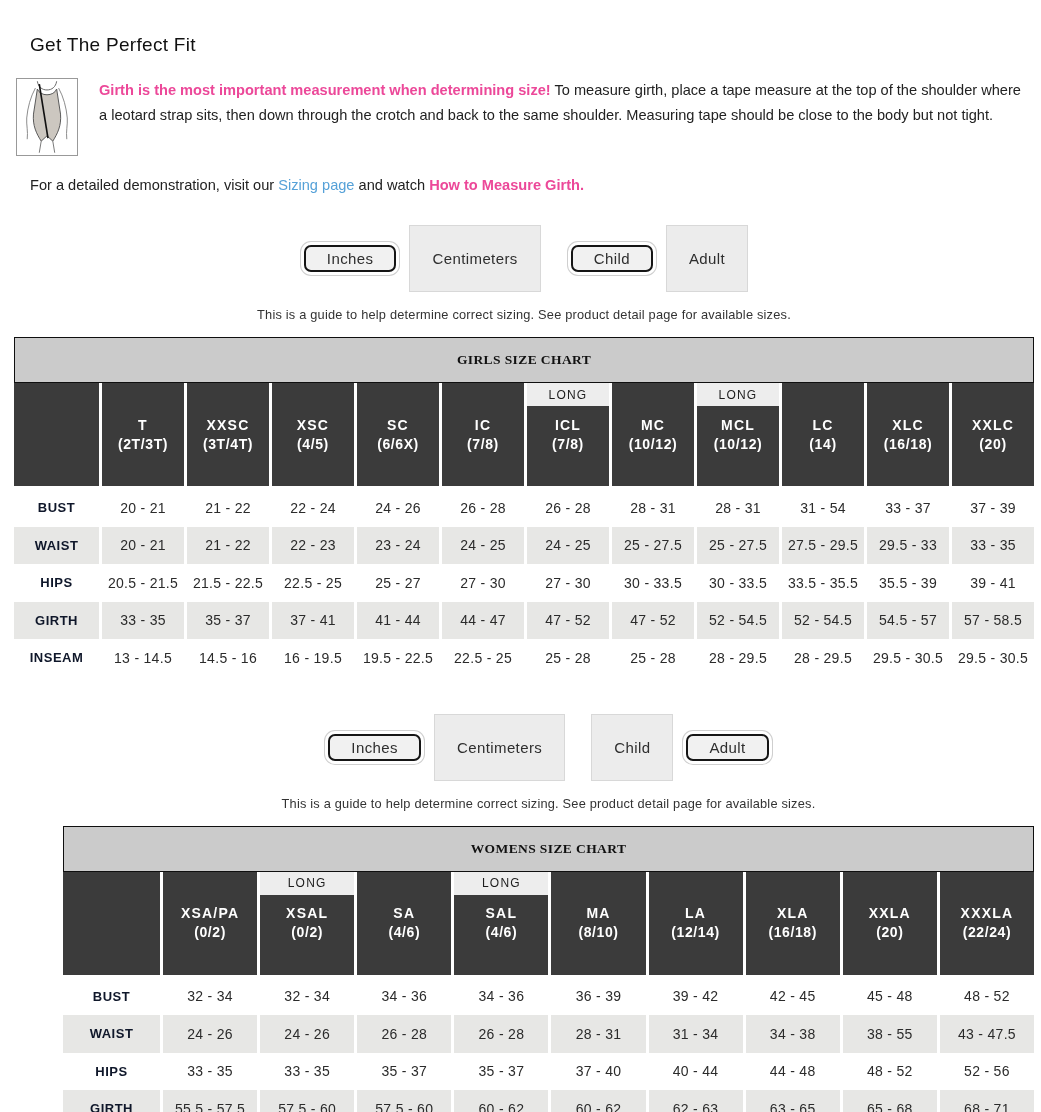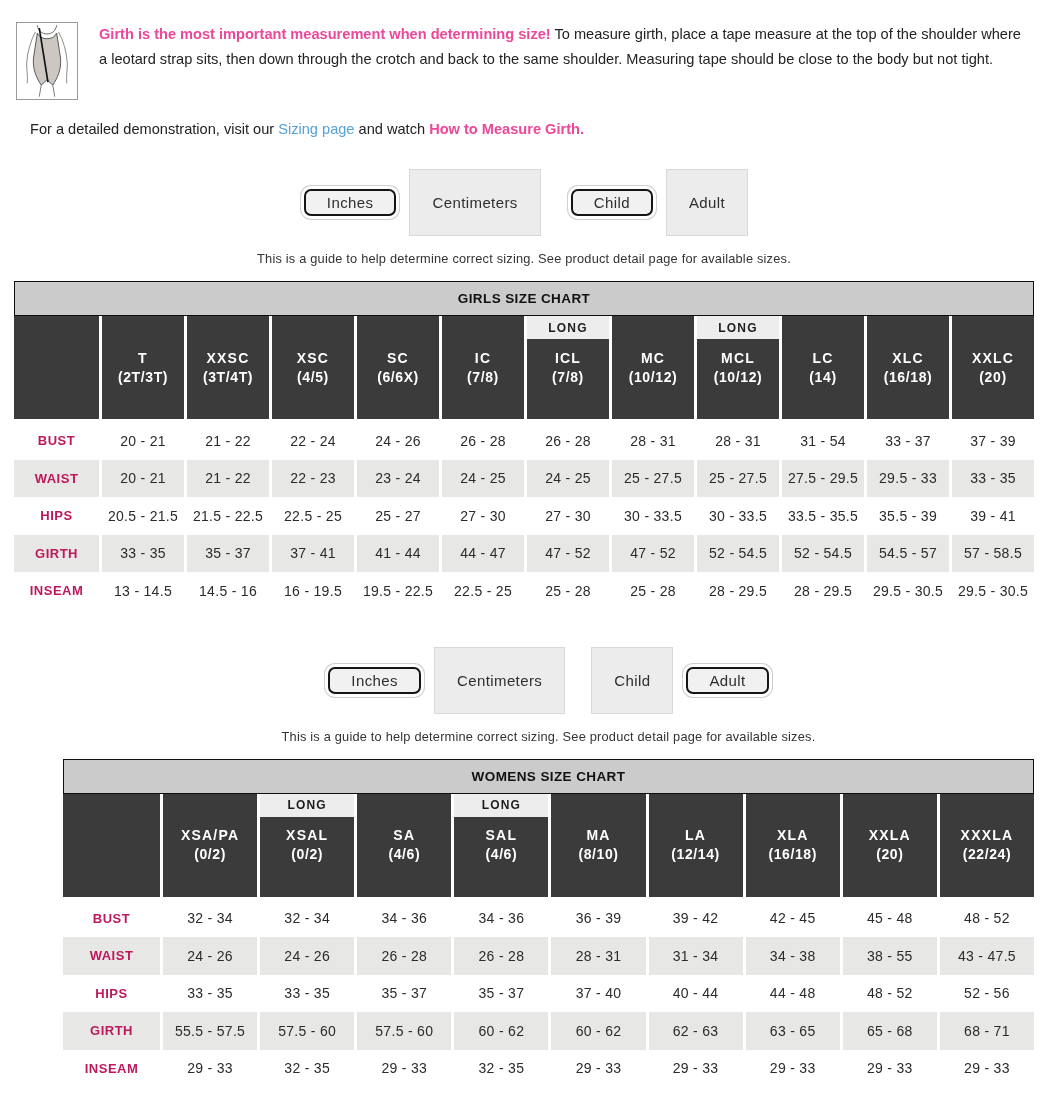--- a/index.html
+++ b/index.html
@@ -89,76 +89,78 @@
   .note{
     margin:15px 0 15px 0;
     text-align:center;
     font-size:12.8px;
     letter-spacing:.2px;
     color:#333;
   }
   
   .chart{width:100%;}
   .chart-title{
-    height:35px;
+    height:46px;
     background:var(--title-bar-gray,#cbcbcb);
     border:1px solid #0f0f0f;
     display:flex;align-items:center;justify-content:center;
     font-weight:bold;
     font-size:13.5px;
     letter-spacing:.4px;
     color:#111;
+    font-family:Liberation Serif, serif;
   }
   .chart-header{
     display:grid;
     column-gap:3px;
     background:#fff;
   }
   .hcell{
     background:var(--header-dark,#3b3b3b);
     height:103px;
     position:relative;
     display:flex;flex-direction:column;
     align-items:center;justify-content:center;
     color:#fff;
     font-weight:bold;
   }
   .long-tag{
     position:absolute;top:0;left:0;right:0;
     height:23px;
     background:var(--long-tag-bg,#ededed);
     color:#1c1c1c;
-    font-size:12px;font-weight:bold;letter-spacing:1.2px;
+    font-size:12px;font-weight:normal;letter-spacing:1.2px;
     display:flex;align-items:center;justify-content:center;
   }
   .size-name{font-size:14px;letter-spacing:1.2px;line-height:19px;}
   .size-range{font-size:14px;letter-spacing:.6px;line-height:19px;}
   .chart-body{margin-top:3px;background:#fff;}
   .crow{display:grid;column-gap:3px;background:#fff;}
   .crow .cell{
     height:37.5px;
     display:flex;align-items:center;justify-content:center;
     font-size:14px;
     letter-spacing:.3px;
     color:#2b2b2b;
     background:#fff;
   }
   .crow.stripe .cell{background:var(--stripe-gray,#e7e7e5);}
   .cell.label{
     font-weight:bold;
     font-size:13px;
     letter-spacing:.5px;
-    color:#be185d;
+    color:#0f172a;
   }
 </style>
 </head>
 <body>
 
 <main>
 
+  <h1 class="page-title">Get The Perfect Fit</h1>
 
   <div class="intro">
     <div class="figure-box">
       <svg viewBox="0 0 58 74" width="56" height="72" aria-hidden="true">
         <path d="M19,0 C20,6 24,9 29,9 C34,9 38,6 39,0" fill="none" stroke="#666" stroke-width="1"></path>
         <path d="M17,7 C12,16 9,27 8,38 C7.5,45 9.5,52 8.5,60" fill="none" stroke="#888" stroke-width="1"></path>
         <path d="M41,7 C46,16 49,27 50,38 C50.5,45 48.5,52 49.5,60" fill="none" stroke="#888" stroke-width="1"></path>
         <path d="M19,8 C22,16 36,16 39,8 L43,34 C44,46 40,54 35,62 L29,56.5 L23,62 C18,54 14,46 15,34 Z" fill="#ccc7c0" stroke="#555" stroke-width="1"></path>
         <path d="M35,62 L37,74 M23,62 L21,74" fill="none" stroke="#777" stroke-width="1"></path>
         <line x1="21" y1="3" x2="30" y2="59" stroke="#111" stroke-width="1.7"></line>

